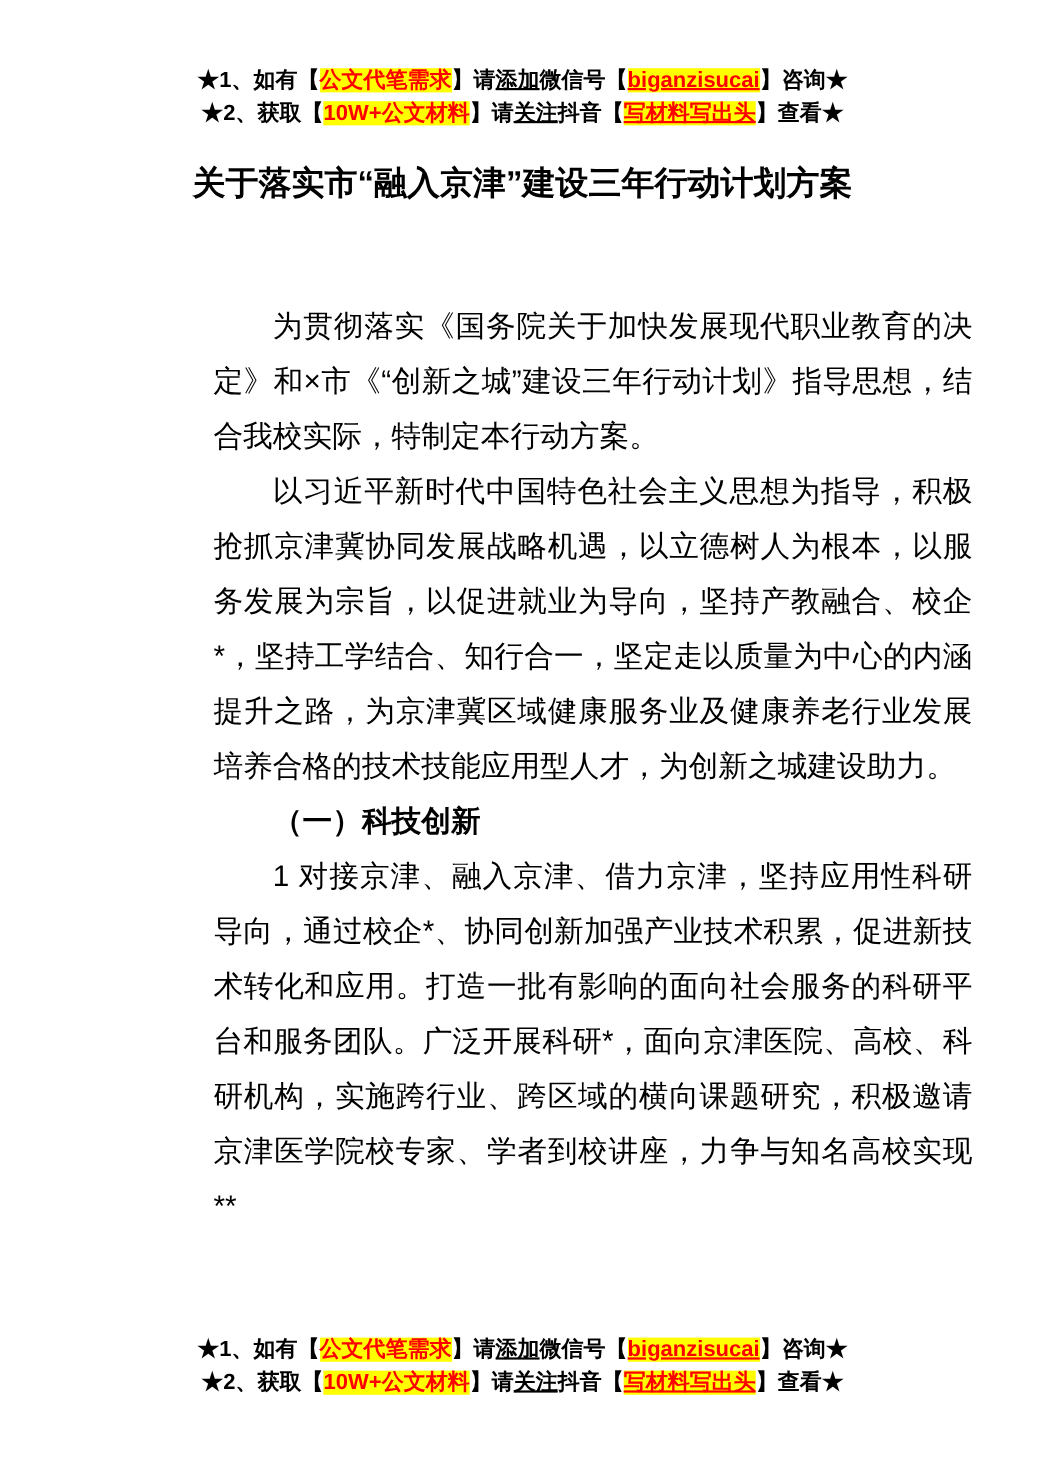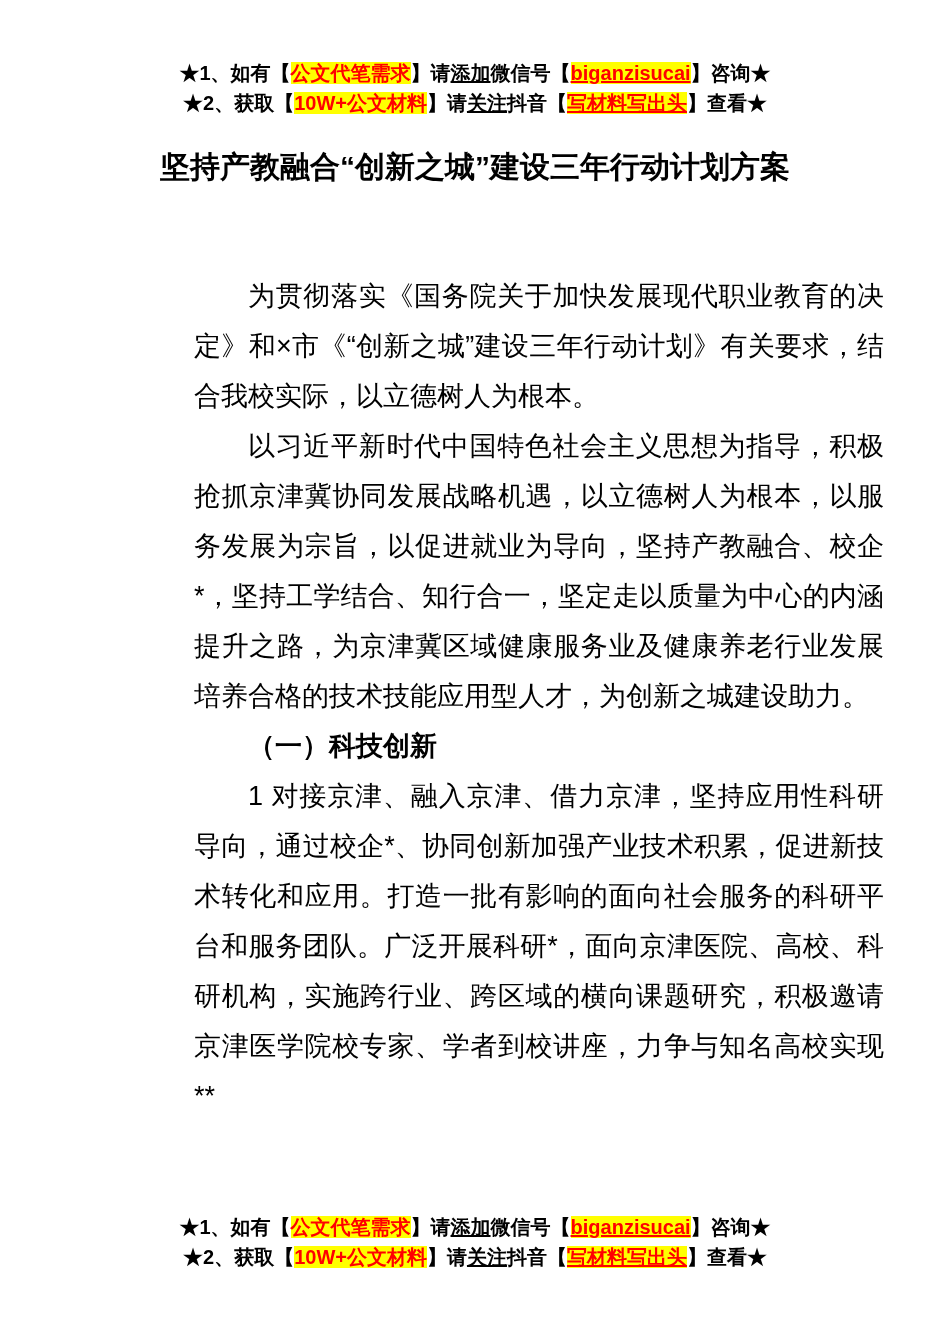--- a/index.html
+++ b/index.html
@@ -68,24 +68,24 @@
 </head>
 <body>
 
 <div class="page">
 
   <div class="banner banner-top">
     <div><span>★1、如有【</span><span class="hl">公文代笔需求</span><span>】请</span><span class="bu">添加</span><span>微信号【</span><span class="hl-u">biganzisucai</span><span>】咨询★</span></div>
     <div><span>★2、获取【</span><span class="hl">10W+公文材料</span><span>】请</span><span class="bu">关注</span><span>抖音【</span><span class="hl-u">写材料写出头</span><span>】查看★</span></div>
   </div>
 
-  <div class="doc-title">坚持产教融合“创新之城”建设三年行动计划方案</div>
+  <div class="doc-title">关于落实市“融入京津”建设三年行动计划方案</div>
 
   <div class="doc-body">
-    <p>为贯彻落实《国务院关于加快发展现代职业教育的决定》和×市《“创新之城”建设三年行动计划》有关要求，结合我校实际，以立德树人为根本。</p>
+    <p>为贯彻落实《国务院关于加快发展现代职业教育的决定》和×市《“创新之城”建设三年行动计划》指导思想，结合我校实际，特制定本行动方案。</p>
     <p>以习近平新时代中国特色社会主义思想为指导，积极抢抓京津冀协同发展战略机遇，以立德树人为根本，以服务发展为宗旨，以促进就业为导向，坚持产教融合、校企*，坚持工学结合、知行合一，坚定走以质量为中心的内涵提升之路，为京津冀区域健康服务业及健康养老行业发展培养合格的技术技能应用型人才，为创新之城建设助力。</p>
     <p class="heading">（一）科技创新</p>
     <p>1 对接京津、融入京津、借力京津，坚持应用性科研导向，通过校企*、协同创新加强产业技术积累，促进新技术转化和应用。打造一批有影响的面向社会服务的科研平台和服务团队。广泛开展科研*，面向京津医院、高校、科研机构，实施跨行业、跨区域的横向课题研究，积极邀请京津医学院校专家、学者到校讲座，力争与知名高校实现**</p>
   </div>
 
   <div class="banner banner-bottom">
     <div><span>★1、如有【</span><span class="hl">公文代笔需求</span><span>】请</span><span class="bu">添加</span><span>微信号【</span><span class="hl-u">biganzisucai</span><span>】咨询★</span></div>
     <div><span>★2、获取【</span><span class="hl">10W+公文材料</span><span>】请</span><span class="bu">关注</span><span>抖音【</span><span class="hl-u">写材料写出头</span><span>】查看★</span></div>
   </div>
 

